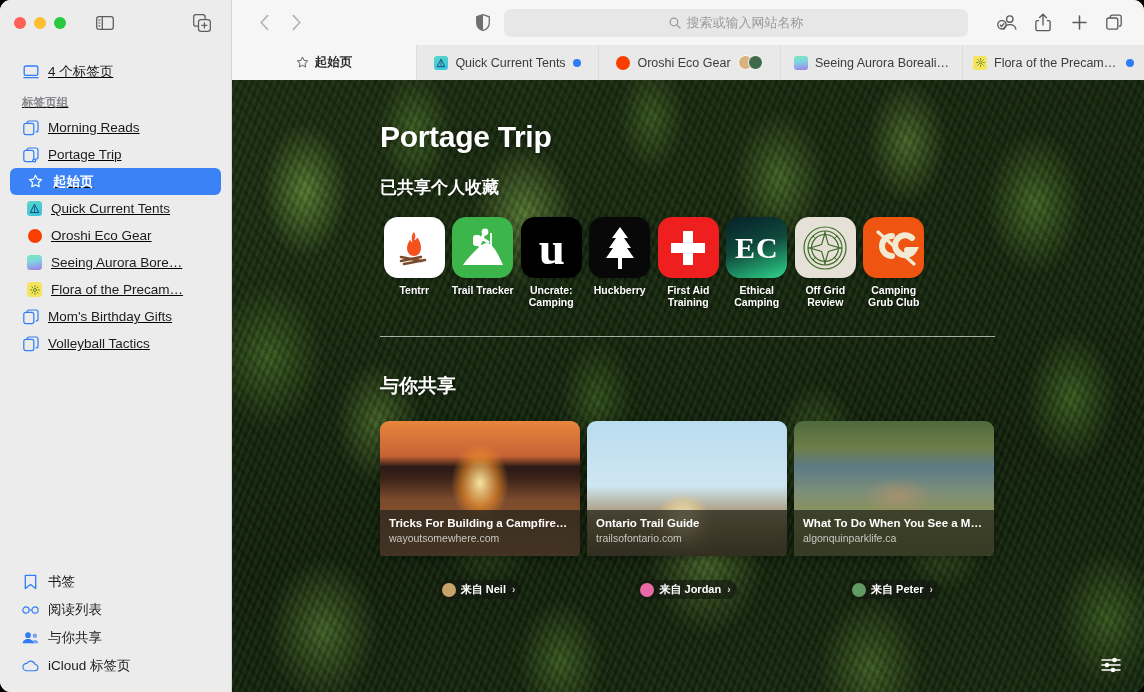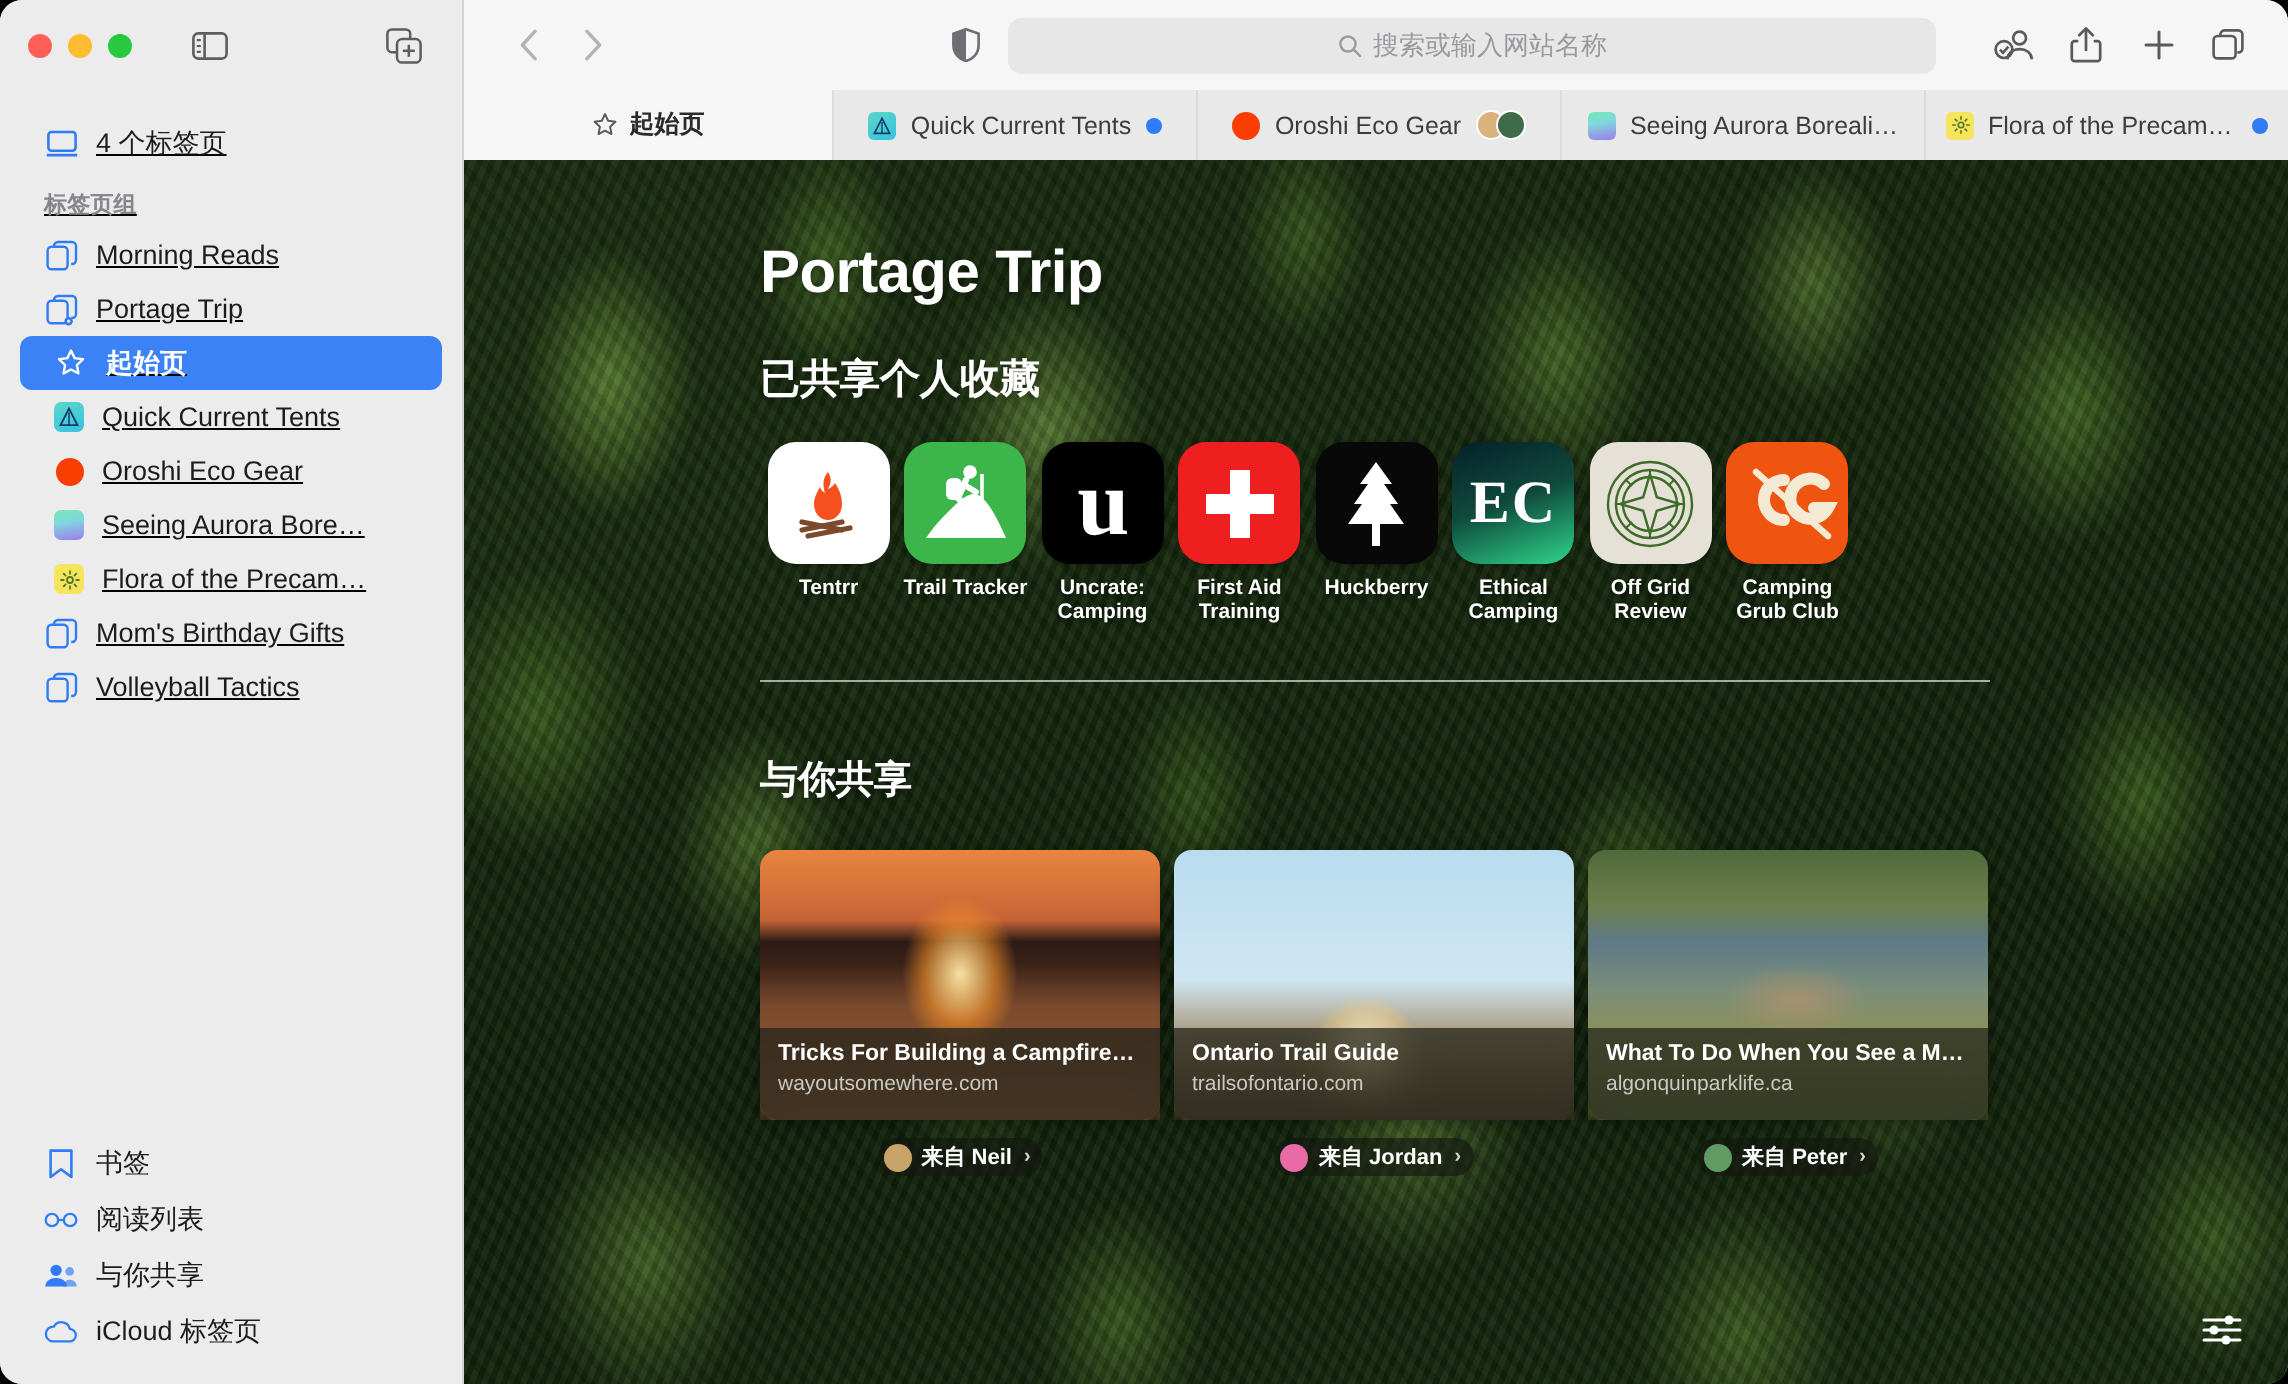--- a/index.html
+++ b/index.html
@@ -135,21 +135,21 @@
   }
   .page-scrim {
     position: absolute; inset: 0;
     background: linear-gradient(180deg, rgba(0,0,0,.28) 0%, rgba(0,0,0,.14) 30%, rgba(0,0,0,.18) 100%);
   }
 
   .page-inner { position: relative; z-index: 3; padding: 40px 0 0 0; }
 
   .h-title { color: #fff; font-size: 30px; font-weight: 700; margin-left: 148px; letter-spacing: -.3px;
     text-shadow: 0 1px 6px rgba(0,0,0,.45); }
-  .h-sub { color: #fff; font-size: 20px; font-weight: 700; margin: 22px 0 0 148px;
+  .h-sub { color: #fff; font-size: 17px; font-weight: 700; margin: 22px 0 0 148px;
     text-shadow: 0 1px 5px rgba(0,0,0,.45); }
 
   .fav-row { display: flex; gap: 0; margin: 18px 0 0 148px; }
   .fav-item { width: 68.5px; display: flex; flex-direction: column; align-items: center; }
   .fav-tile {
     width: 61px; height: 61px; border-radius: 14px; overflow: hidden;
     display: flex; align-items: center; justify-content: center;
     box-shadow: 0 1px 4px rgba(0,0,0,.3);
   }
   .fav-name {
@@ -175,21 +175,21 @@
     background: rgba(32,34,28,.72);
     backdrop-filter: blur(8px);
     padding: 6px 9px 0 9px;
   }
   .card-title { color: #fff; font-size: 11.5px; font-weight: 600; line-height: 14px;
     white-space: nowrap; overflow: hidden; text-overflow: ellipsis; }
   .card-url { color: #c8c8c2; font-size: 10.5px; line-height: 14px; margin-top: 1px;
     white-space: nowrap; overflow: hidden; text-overflow: ellipsis; }
 
   .from-badge {
-    margin-top: 9px; height: 19px; border-radius: 10px;
+    margin-top: 24px; height: 19px; border-radius: 10px;
     background: rgba(20,22,16,.62);
     display: inline-flex; align-items: center; gap: 5px; padding: 0 6px 0 3px;
     color: #fff; font-size: 11px; font-weight: 600;
   }
   .from-avatar { width: 14px; height: 14px; border-radius: 50%; flex: 0 0 14px;
     display: flex; align-items: center; justify-content: center; font-size: 8px; overflow: hidden; }
   .chev { color: #d6d6d0; font-size: 10px; margin-left: 1px; }
 
   .prefs-btn {
     position: absolute; right: 18px; bottom: 14px; width: 30px; height: 26px;
@@ -522,35 +522,35 @@
 
           <div class="fav-item">
             <span class="fav-tile" style="background:#000;">
               <span style="color:#fff;font-family:'Liberation Serif',serif;font-weight:700;font-size:47px;line-height:40px;letter-spacing:-1px;">u</span>
             </span>
             <span class="fav-name">Uncrate: Camping</span>
           </div>
 
 
           <div class="fav-item">
+            <span class="fav-tile" style="background:#080808;">
+              <svg width="40" height="46" viewBox="0 0 40 46">
+                <path d="M20 2l8 11h-4l7 10h-4l7 10H22v11h-4V33H6l7-10H9l7-10h-4z" fill="#fff"></path>
+              </svg>
+            </span>
+            <span class="fav-name">Huckberry</span>
+          </div>
+
+          <div class="fav-item">
             <span class="fav-tile" style="background:#f01f1f;">
               <svg width="42" height="42" viewBox="0 0 42 42">
                 <path d="M16 4h10v12h12v10H26v12H16V26H4V16h12z" fill="#fff"></path>
               </svg>
             </span>
             <span class="fav-name">First Aid Training</span>
-          </div>
-
-          <div class="fav-item">
-            <span class="fav-tile" style="background:#080808;">
-              <svg width="40" height="46" viewBox="0 0 40 46">
-                <path d="M20 2l8 11h-4l7 10h-4l7 10H22v11h-4V33H6l7-10H9l7-10h-4z" fill="#fff"></path>
-              </svg>
-            </span>
-            <span class="fav-name">Huckberry</span>
           </div>
 
           <div class="fav-item">
             <span class="fav-tile" style="background:linear-gradient(160deg,#06202a 0%,#0f4a3c 48%,#2fd68c 100%);">
               <span style="color:#fff;font-family:'Liberation Serif',serif;font-weight:700;font-size:30px;letter-spacing:1px;">EC</span>
             </span>
             <span class="fav-name">Ethical Camping</span>
           </div>
 
           <div class="fav-item">

